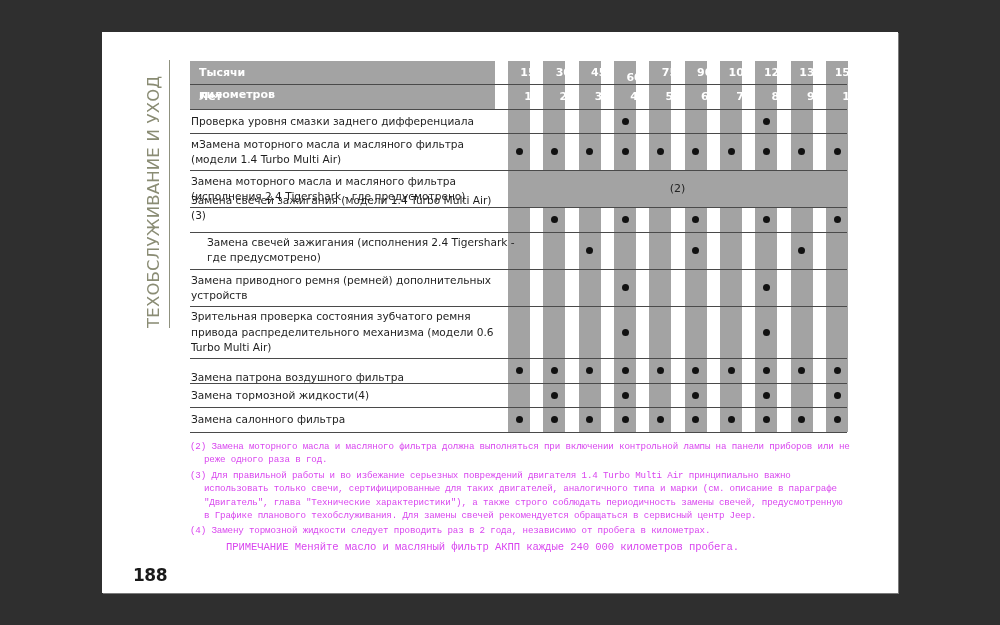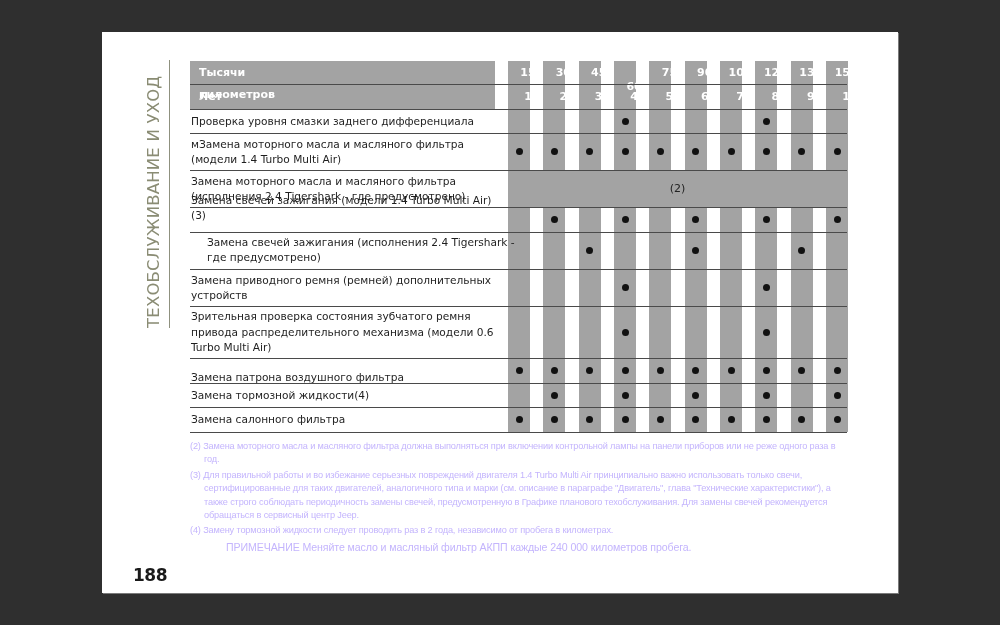--- a/index.html
+++ b/index.html
@@ -47,22 +47,22 @@
       line-height: 15.5px; display: flex; align-items: center;
     }
     .dot {
       position: absolute; width: 7px; height: 7px; border-radius: 50%; background: #111111;
     }
     .span-band {
       position: absolute; left: 508px; width: 339px; background: #a3a3a3;
       display: flex; align-items: center; justify-content: center; color: #222; font-size: 11px;
     }
     .notes {
-      position: absolute; left: 190px; top: 440px; width: 660px; color: #c4b5fd;
-      font-family: Liberation Sans, sans-serif;
+      position: absolute; left: 190px; top: 440px; width: 660px; color: #d946ef;
+      font-family: Liberation Mono, monospace;
     }
     .note {
       font-size: 9.2px; line-height: 13.4px; padding-left: 14px; text-indent: -14px; margin: 0 0 2px 0;
       letter-spacing: -0.15px;
     }
     .remark { font-size: 10.6px; line-height: 14px; margin-top: 1px; letter-spacing: -0.1px; margin-left: 36px; }
   </style>
 </head>
 <body>
 
@@ -87,21 +87,21 @@
     <div class="col-stripe" style="left: 755.45px;"></div>
     <div class="col-stripe" style="left: 790.8px;"></div>
     <div class="col-stripe" style="left: 826.15px;"></div>
     <div class="span-band" style="top: 170px; height: 37px;">(2)</div>
     <div class="hdr-num" style="left: 508px; top: 62px;">15</div>
     <div class="hdr-num" style="left: 508px; top: 86px;">1</div>
     <div class="hdr-num" style="left: 543.35px; top: 62px;">30</div>
     <div class="hdr-num" style="left: 543.35px; top: 86px;">2</div>
     <div class="hdr-num" style="left: 578.7px; top: 62px;">45</div>
     <div class="hdr-num" style="left: 578.7px; top: 86px;">3</div>
-    <div class="hdr-num" style="left: 614.05px; top: 76px;">60</div>
+    <div class="hdr-num" style="left: 614.05px; top: 67px;">60</div>
     <div class="hdr-num" style="left: 614.05px; top: 86px;">4</div>
     <div class="hdr-num" style="left: 649.4px; top: 62px;">75</div>
     <div class="hdr-num" style="left: 649.4px; top: 86px;">5</div>
     <div class="hdr-num" style="left: 684.75px; top: 62px;">90</div>
     <div class="hdr-num" style="left: 684.75px; top: 86px;">6</div>
     <div class="hdr-num" style="left: 720.1px; top: 62px;">105</div>
     <div class="hdr-num" style="left: 720.1px; top: 86px;">7</div>
     <div class="hdr-num" style="left: 755.45px; top: 62px;">120</div>
     <div class="hdr-num" style="left: 755.45px; top: 86px;">8</div>
     <div class="hdr-num" style="left: 790.8px; top: 62px;">135</div>

